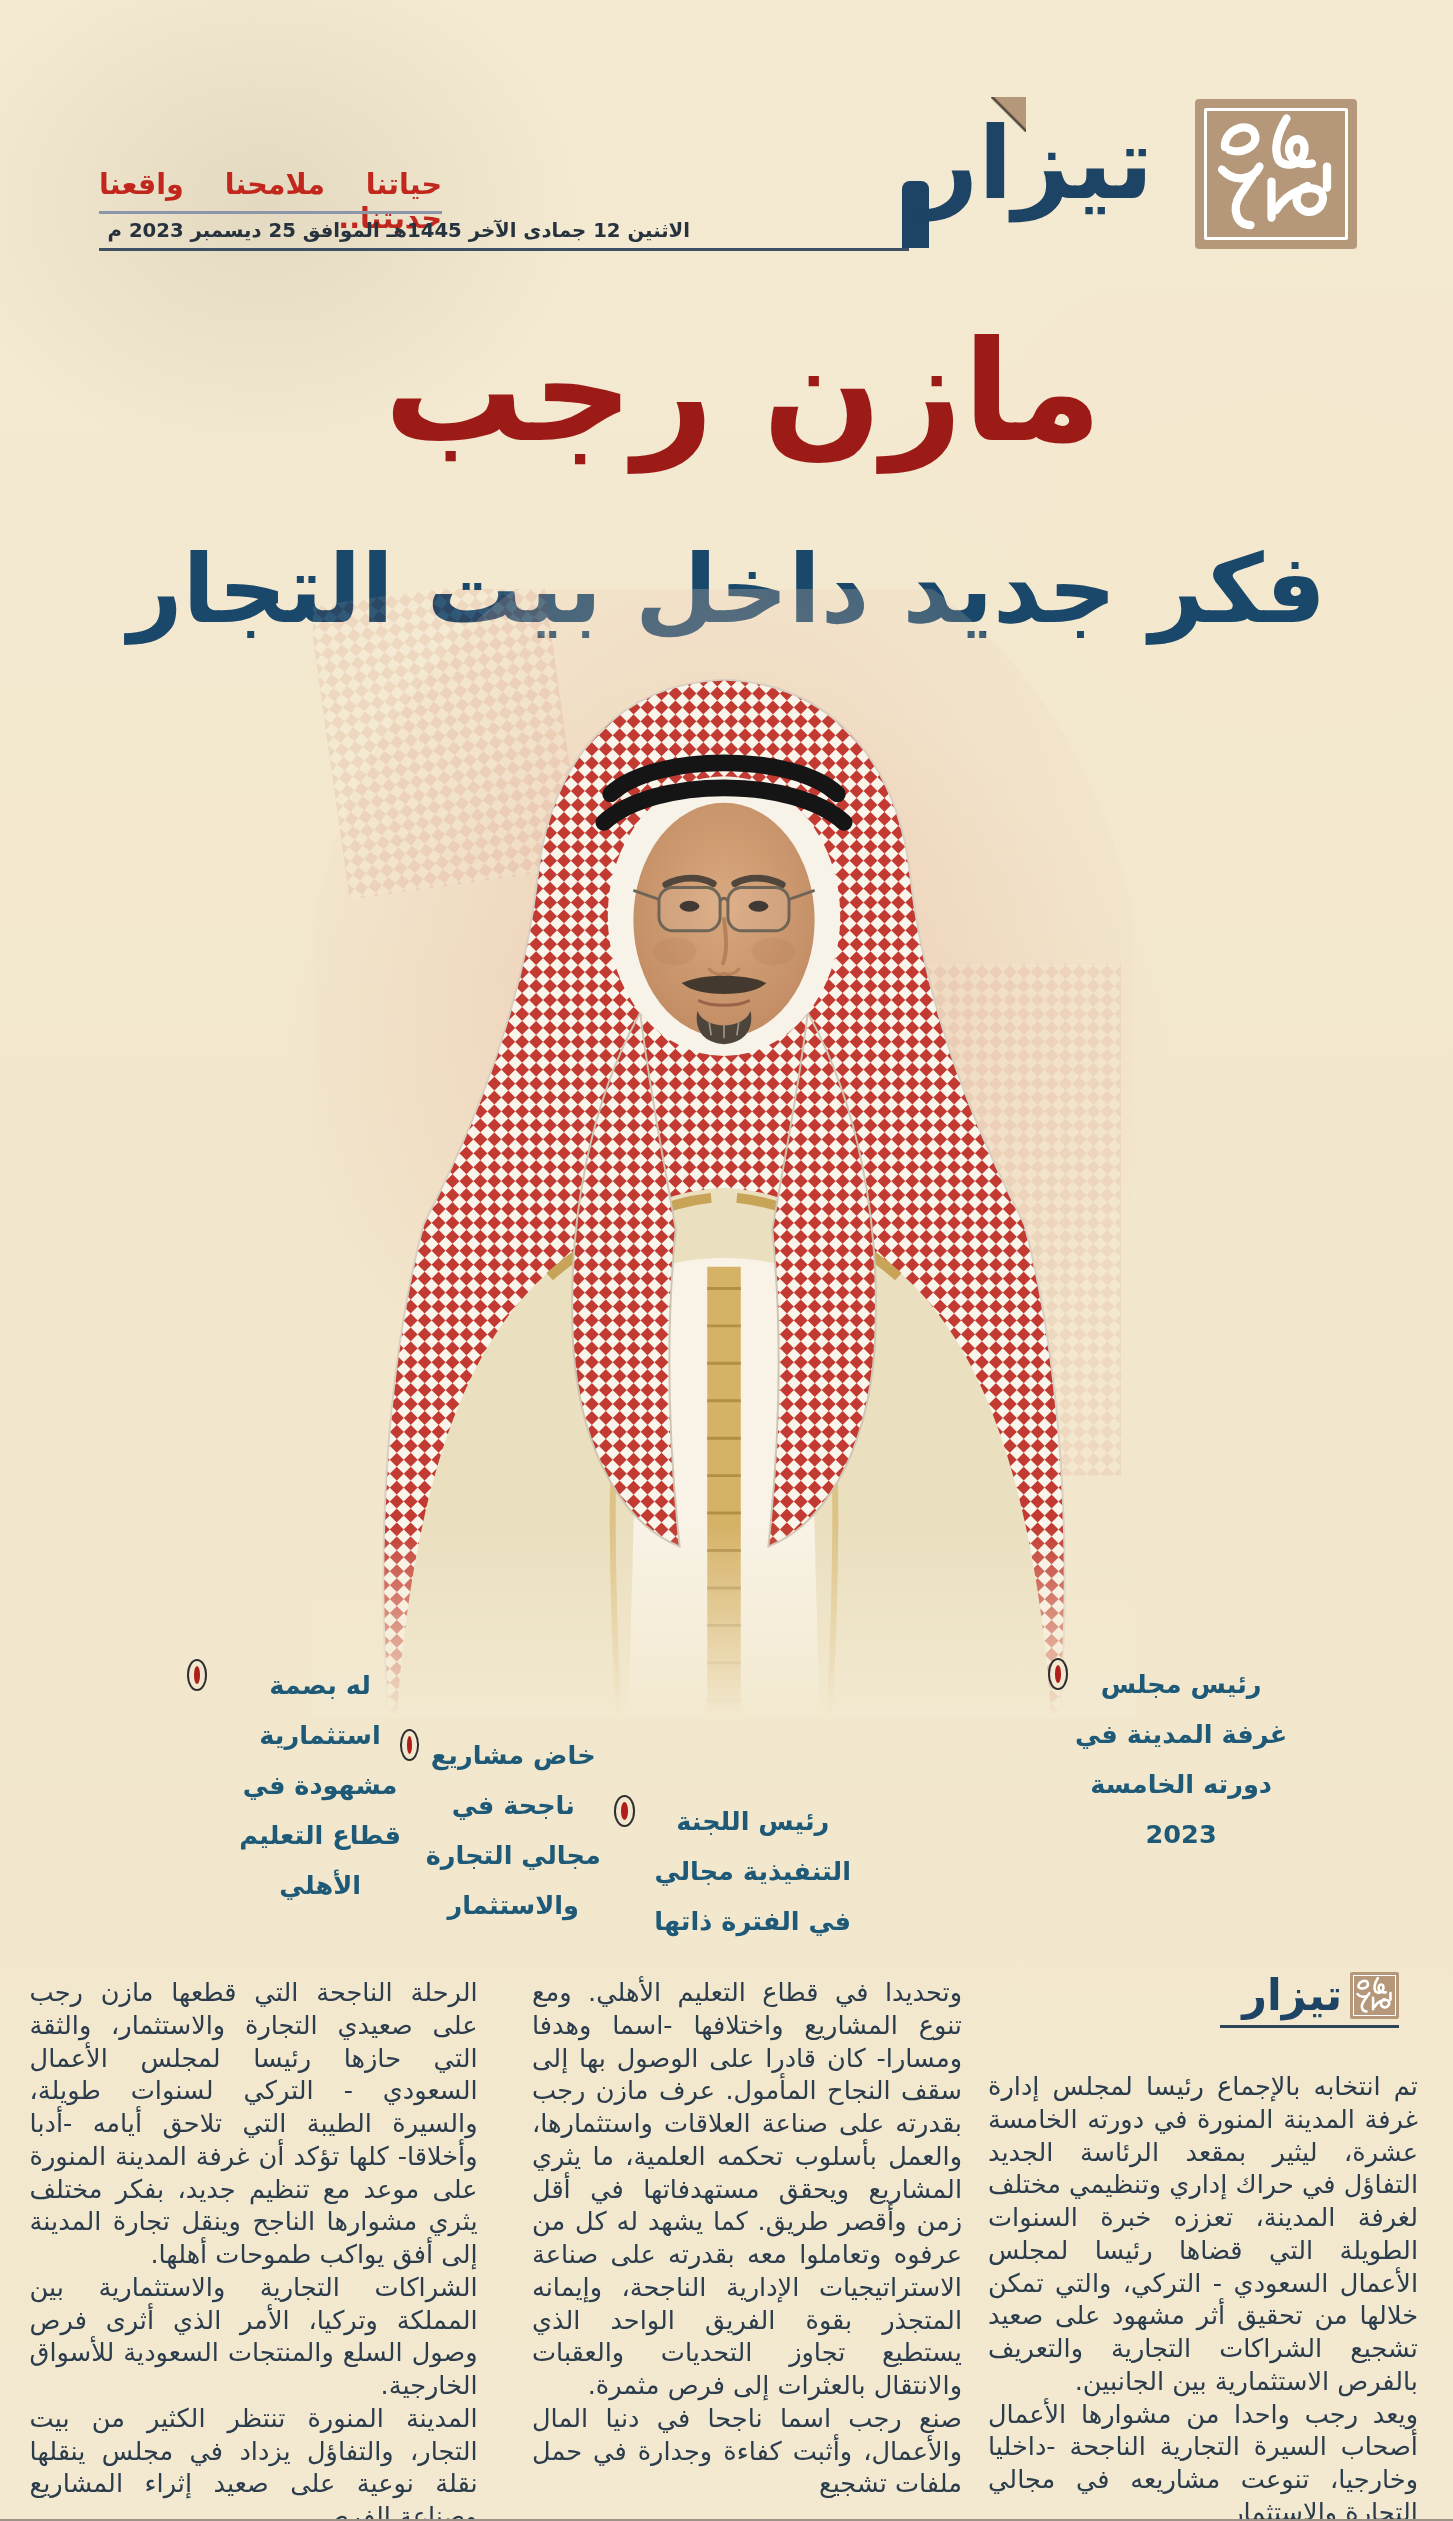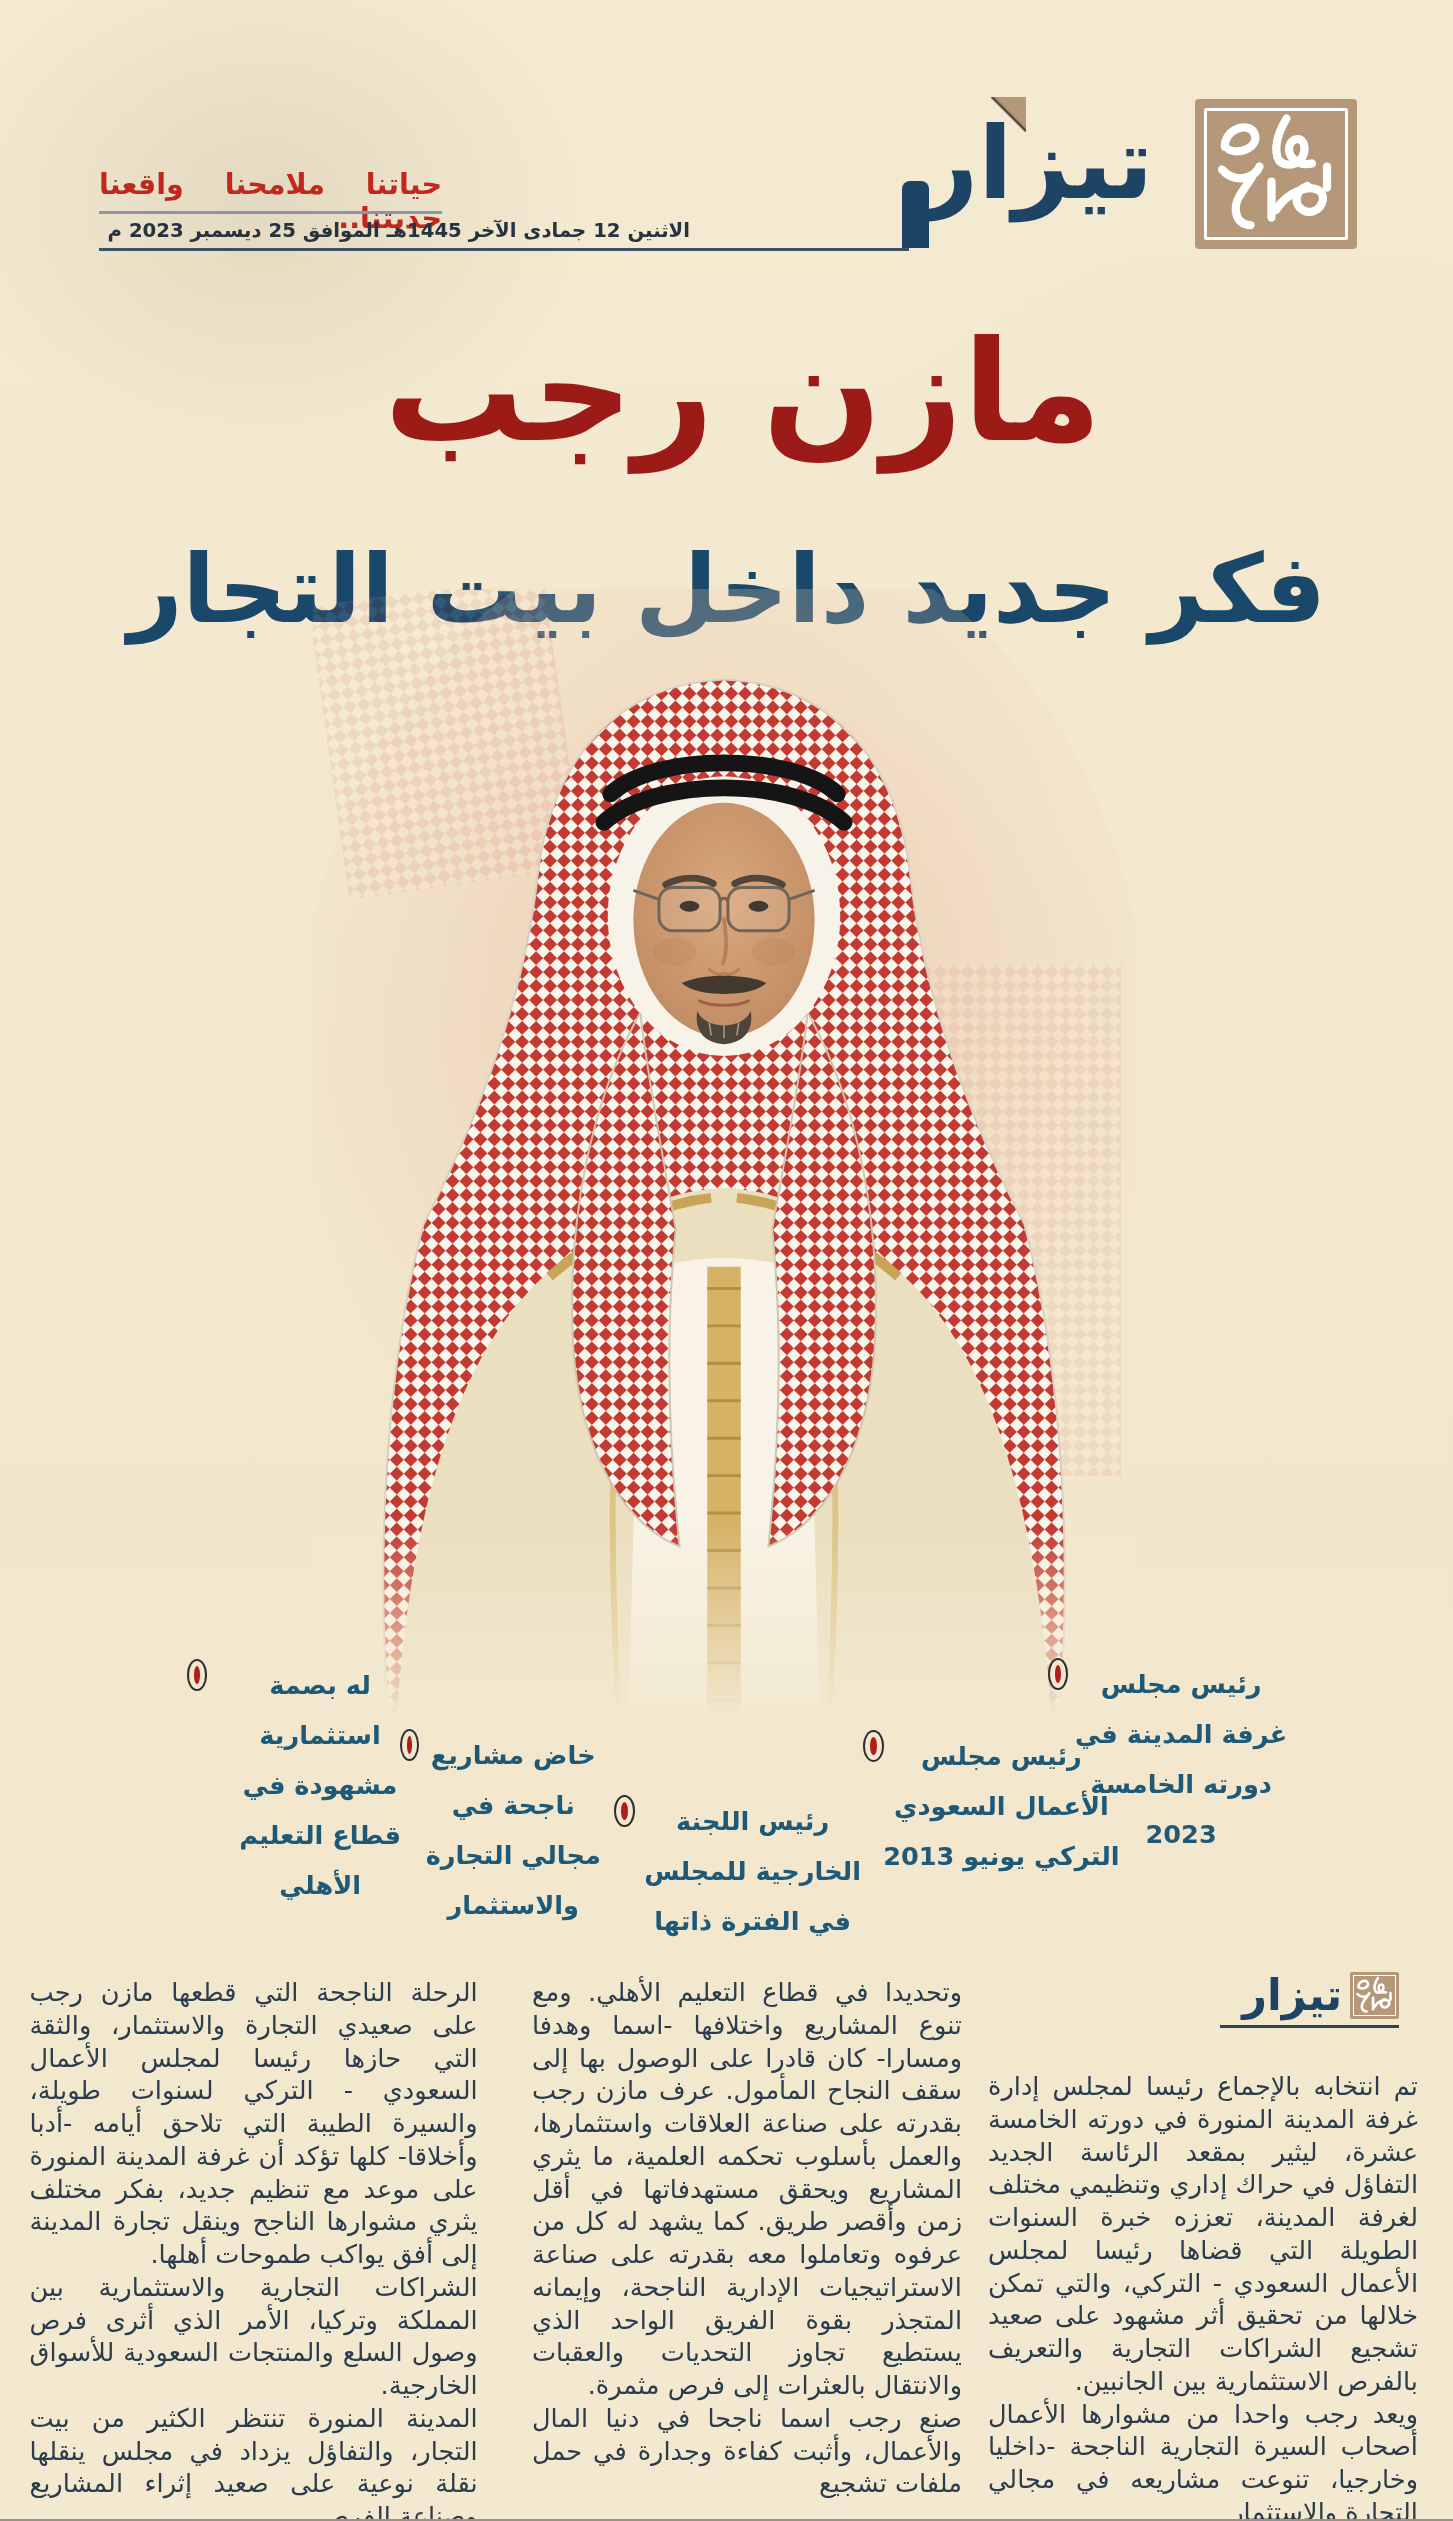--- a/index.html
+++ b/index.html
@@ -191,27 +191,23 @@
     <path d="M390 428 C397 448 437 448 444 428 C447 444 441 460 417 462 C393 460 387 444 390 428 Z" fill="#4d443a"></path>
     <path d="M402 440 L404 453 M417 442 L417 456 M432 440 L430 453" stroke="#a29a8e" stroke-width="1.6"></path>
 
     <rect x="0" y="950" width="834" height="195" fill="url(#fadeBottom)"></rect>
   </svg>
 
   <div class="callout callout-1">
     <span class="bullet"></span>
     <div class="label">رئيس مجلس غرفة المدينة في دورته الخامسة 2023</div>
   </div>
-  <div class="callout callout-2">
-    <span class="bullet"></span>
-    <div class="label">رئيس مجلس الأعمال السعودي التركي يونيو 2013</div>
-  </div>
   <div class="callout callout-3">
     <span class="bullet"></span>
-    <div class="label">رئيس اللجنة الخارجية للمجلس في الفترة ذاتها</div>
+    <div class="label">رئيس اللجنة التنفيذية مجالي في الفترة ذاتها</div>
   </div>
   <div class="callout callout-4">
     <span class="bullet"></span>
     <div class="label">خاض مشاريع ناجحة في مجالي التجارة والاستثمار</div>
   </div>
   <div class="callout callout-5">
     <span class="bullet"></span>
     <div class="label">له بصمة استثمارية مشهودة في قطاع التعليم الأهلي</div>
   </div>
 

